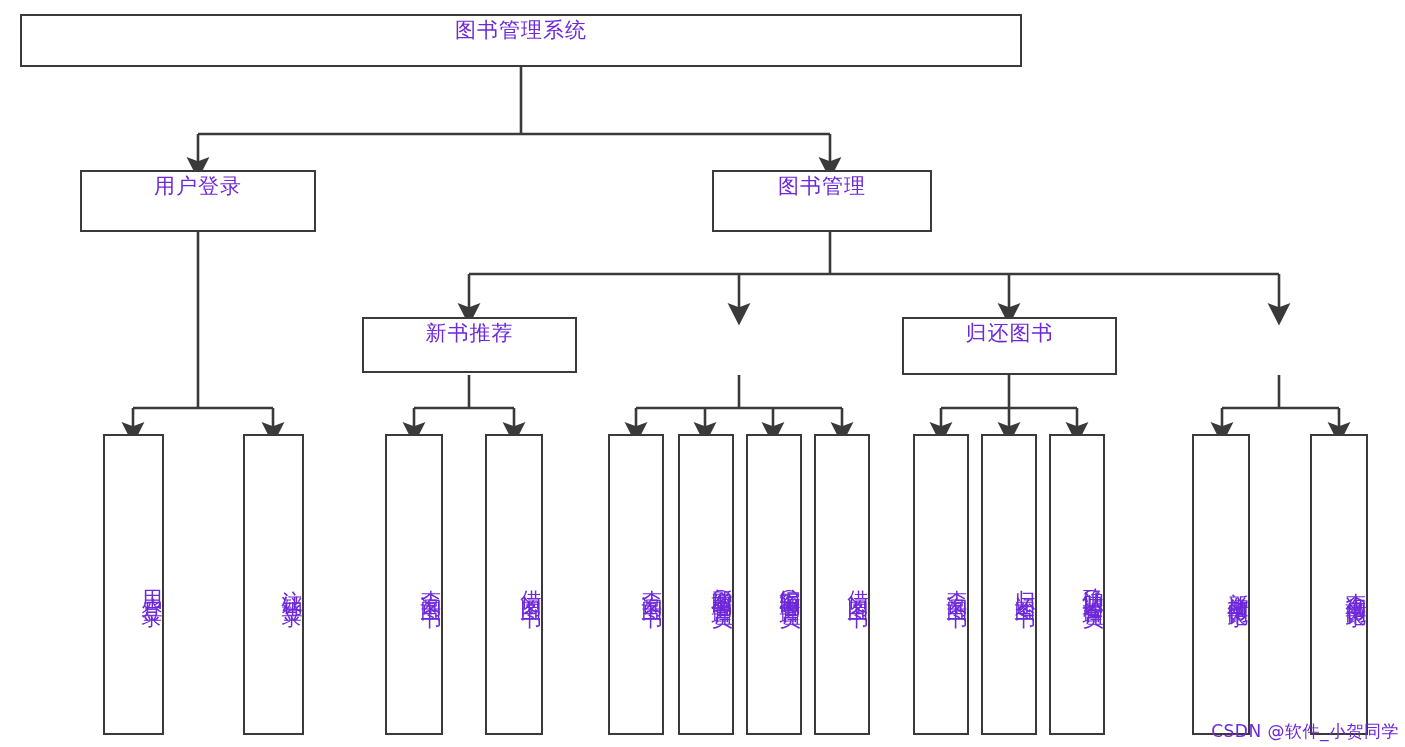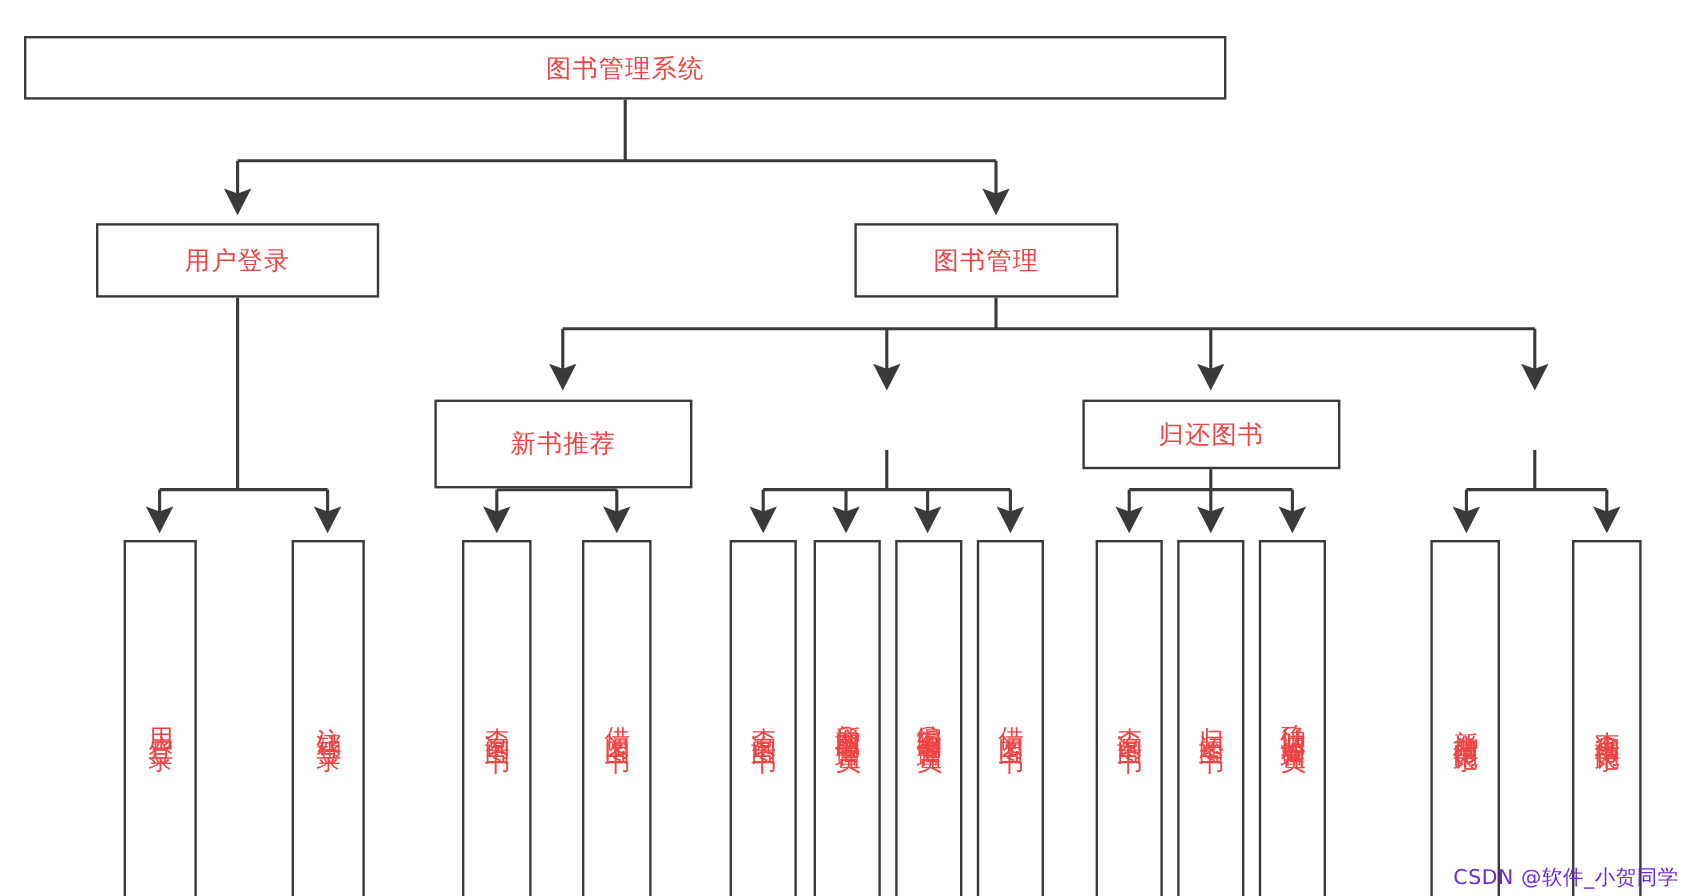--- a/index.html
+++ b/index.html
@@ -25,24 +25,23 @@
     left: 0;
     width: 1405px;
     height: 747px;
   }
   .node-box {
     position: absolute;
     box-sizing: border-box;
     border: 2px solid #3a3a3a;
     background: #ffffff;
     display: flex;
-    align-items: center;
+    align-items: flex-start;
     justify-content: center;
-    color: #ef4444;
-    margin-top: 16px;
+    color: #6d28d9;
   }
   .node-box.horiz {
     font-size: 21px;
     letter-spacing: 1px;
   }
   .node-box.vert {
     writing-mode: vertical-rl;
     text-orientation: upright;
     font-size: 21px;
     letter-spacing: 6px;
@@ -126,21 +125,21 @@
     <span class="node-label">图书管理系统</span>
   </div>
 
   <div class="node-box horiz" style="left:80px; top:170px; width:236px; height:62px;">
     <span class="node-label">用户登录</span>
   </div>
   <div class="node-box horiz" style="left:712px; top:170px; width:220px; height:62px;">
     <span class="node-label">图书管理</span>
   </div>
 
-  <div class="node-box horiz" style="left:362px; top:317px; width:215px; height:74px;">
+  <div class="node-box horiz" style="left:362px; top:317px; width:215px; height:56px;">
     <span class="node-label">新书推荐</span>
   </div>
   <div class="node-box horiz" style="left:902px; top:317px; width:215px; height:58px;">
     <span class="node-label">归还图书</span>
   </div>
 
   <div class="node-box vert" style="left:103px; top:434px; width:61px; height:301px;">
     <span class="node-label">用户登录</span>
   </div>
   <div class="node-box vert" style="left:243px; top:434px; width:61px; height:301px;">

